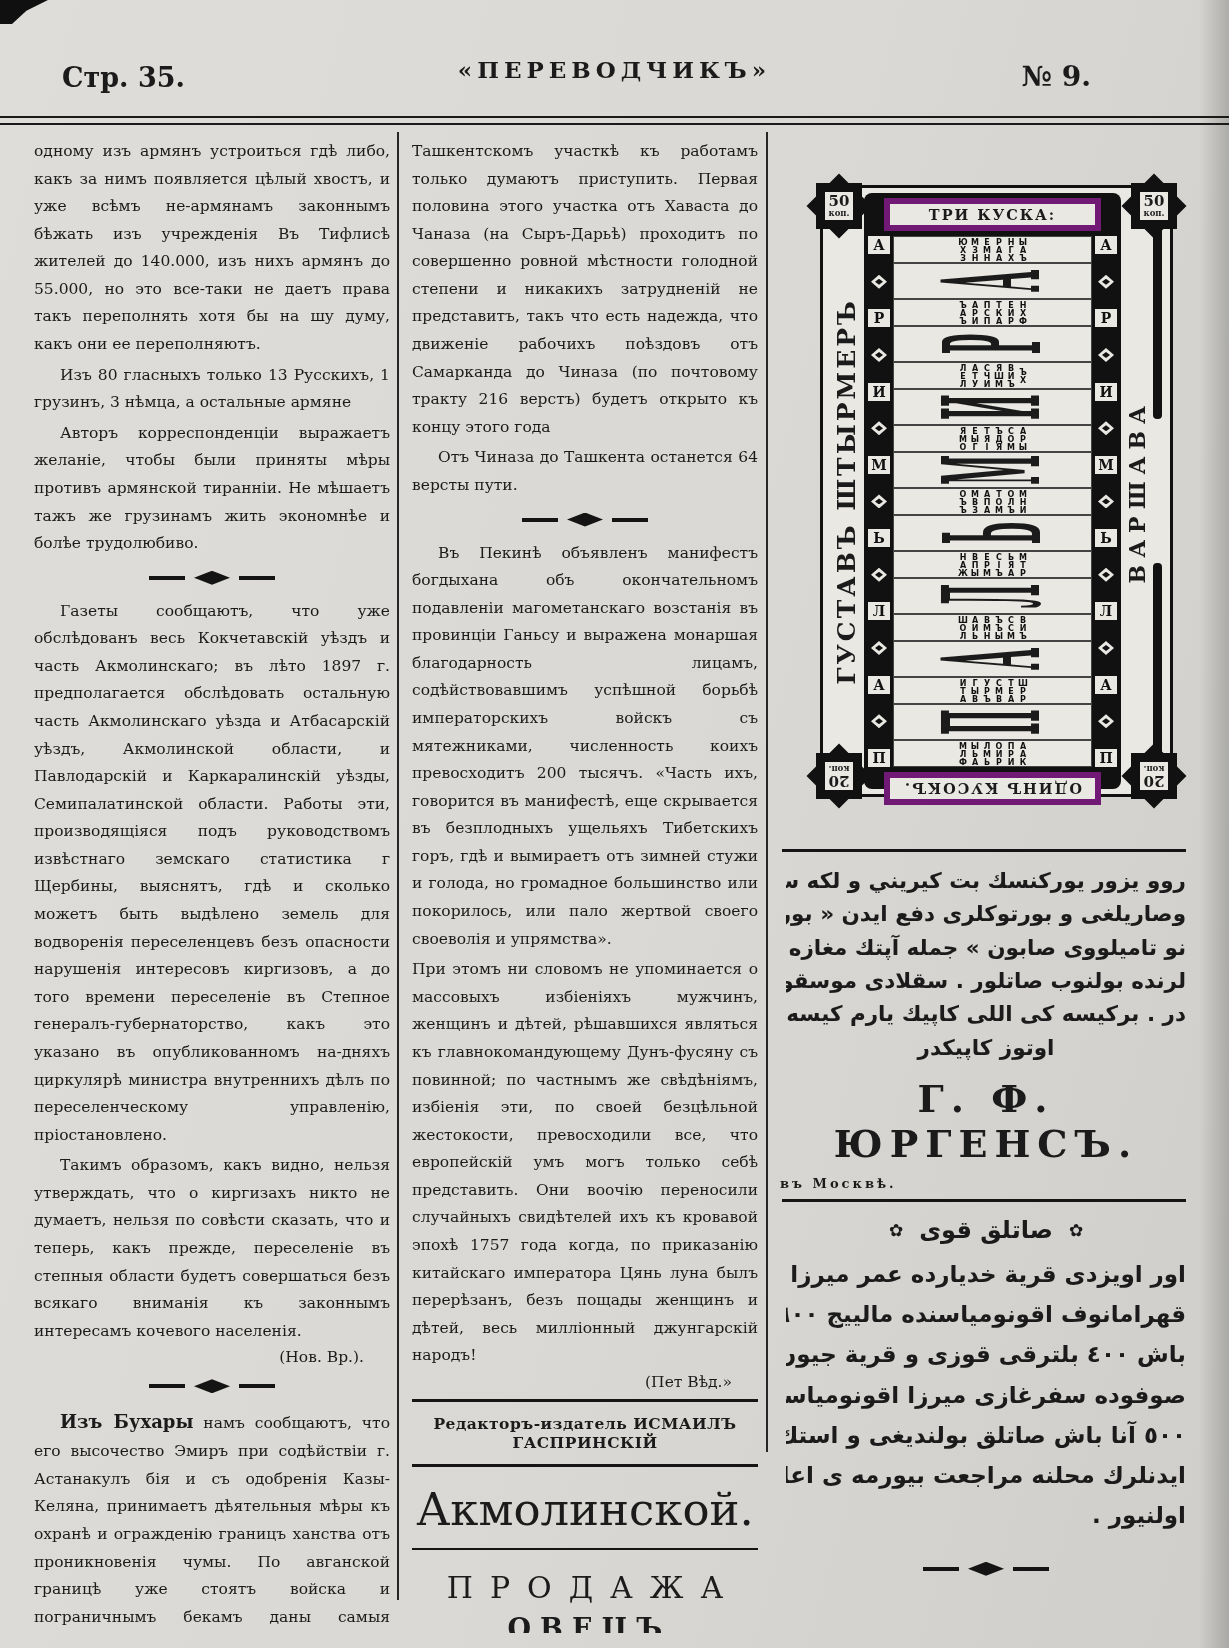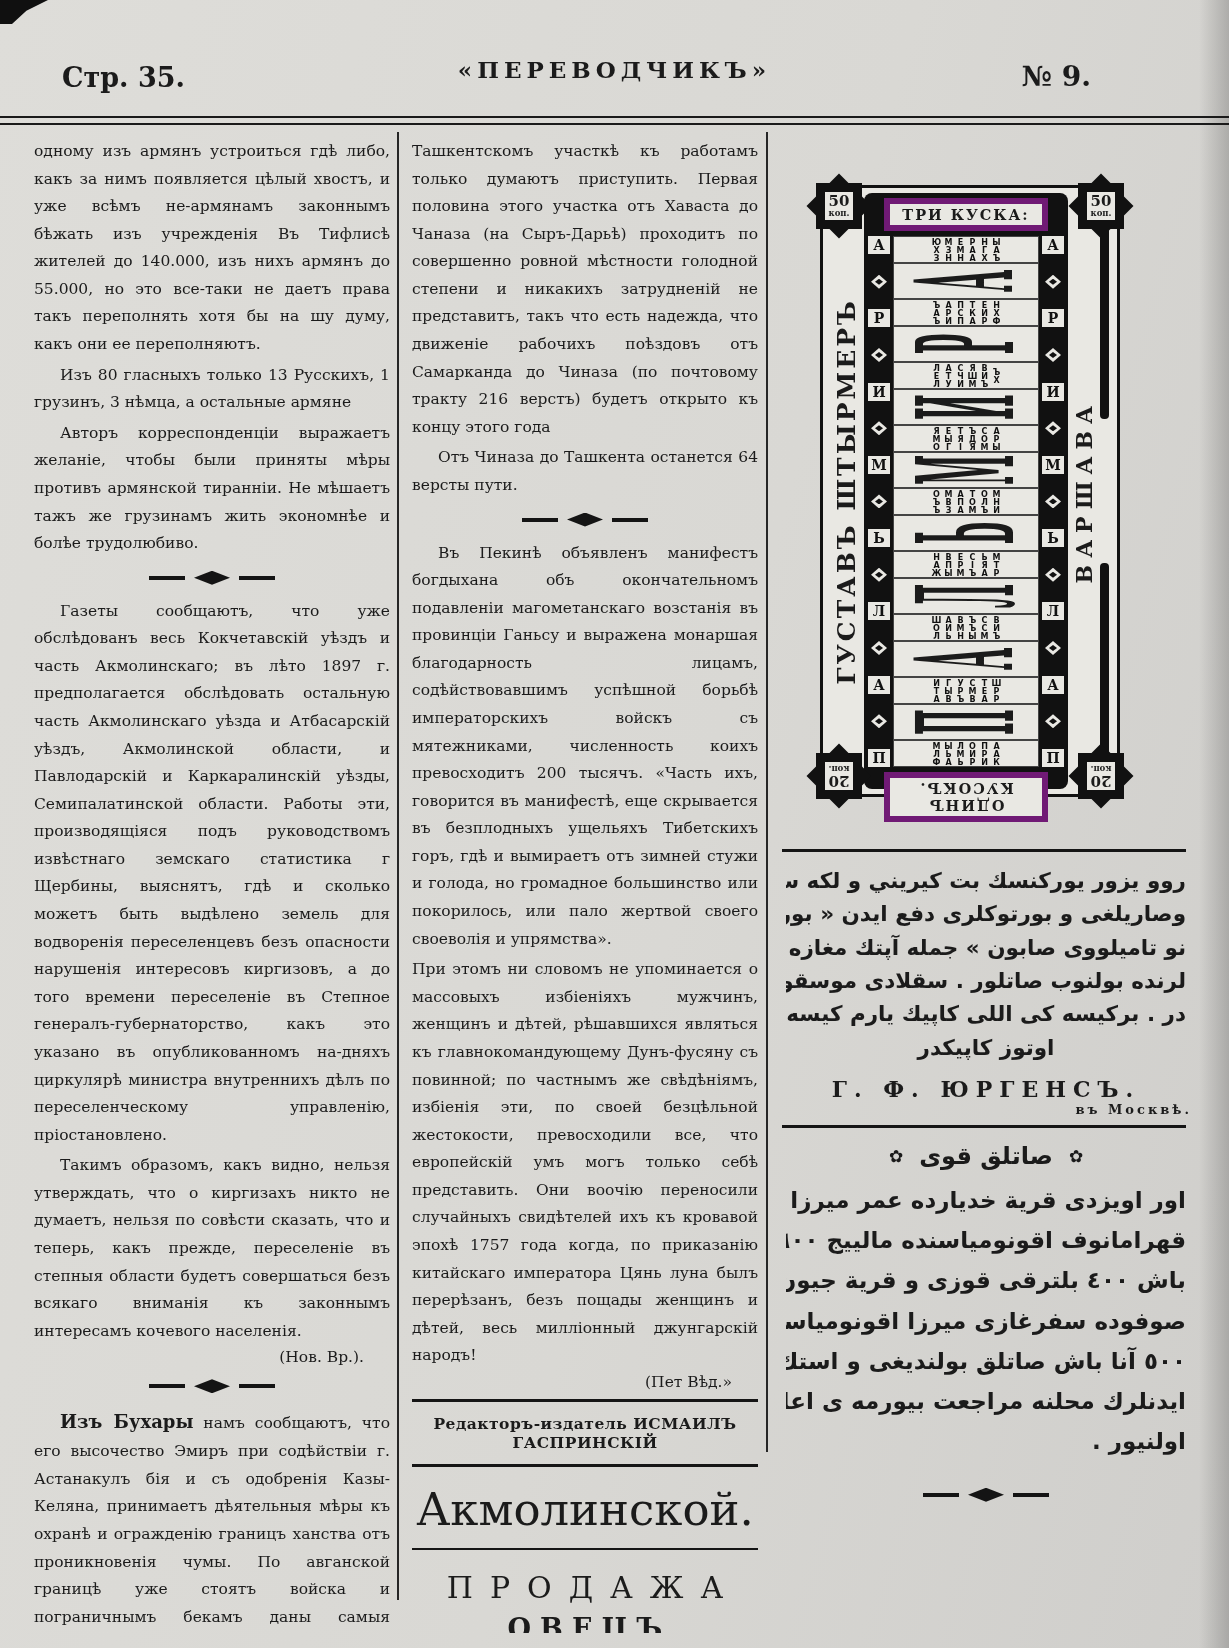--- a/index.html
+++ b/index.html
@@ -43,28 +43,28 @@
   .editor-line{text-align:center;font-weight:bold;font-size:15.5px;letter-spacing:.5px;margin:12px 0;}
   .ads-header{text-align:center;font-size:45px;margin:16px 0 12px;}
   .sale-line1{text-align:center;font-size:30px;letter-spacing:17px;margin:20px 0 8px;text-indent:17px;}
   .sale-line2{text-align:center;font-size:27px;font-weight:bold;letter-spacing:9px;margin:0 0 14px;text-indent:9px;}
 
   
   .arabic{direction:rtl;font-family:"DejaVu Sans",sans-serif;font-weight:bold;
         font-size:21.5px;line-height:1.55;padding:0 6px;}
   .ar-line{text-align:right;white-space:nowrap;overflow:hidden;}
   .ar-center{text-align:center;}
-  .jurgens-name{text-align:center;font-size:22px;font-weight:bold;letter-spacing:7px;margin:12px 0 0;}
-  .jurgens-city{text-align:right;font-size:13px;font-weight:bold;letter-spacing:3px;margin-bottom:8px;}
+  .jurgens-name{text-align:center;font-size:38px;font-weight:bold;letter-spacing:7px;margin:12px 0 10px;}
+  .jurgens-city{text-align:left;font-size:13px;font-weight:bold;letter-spacing:3px;margin-bottom:8px;}
   .satliq{display:flex;align-items:center;justify-content:center;gap:16px;direction:rtl;
         font-family:"DejaVu Sans",sans-serif;font-size:24px;font-weight:bold;margin:14px 0 10px;}
   .satliq .flower{font-size:17px;}
 
   
-  .ad{position:relative;width:300px;height:612px;margin:55px 0 0 40px;
+  .ad{position:relative;width:353px;height:612px;margin:55px 0 0 40px;
       background:#e9e8e3;border:3px solid #111;border-radius:16px;
       display:flex;padding:5px;box-sizing:border-box;}
   .ad-left-label,.ad-right-label{display:flex;align-items:center;justify-content:center;}
   .ad-left-label{width:36px;}
   .ad-right-label{width:44px;position:relative;}
   .v-text{writing-mode:vertical-rl;transform:rotate(180deg);font-weight:bold;white-space:nowrap;}
   .ad-left-label .v-text{font-size:25px;letter-spacing:3px;}
   .ad-right-label .v-text{font-size:22px;letter-spacing:7px;margin-right:12px;}
   .ad-vbar{position:absolute;right:3px;width:9px;background:#111;border-radius:4px;}
   .ad-vbar.top{top:26px;height:200px;}

